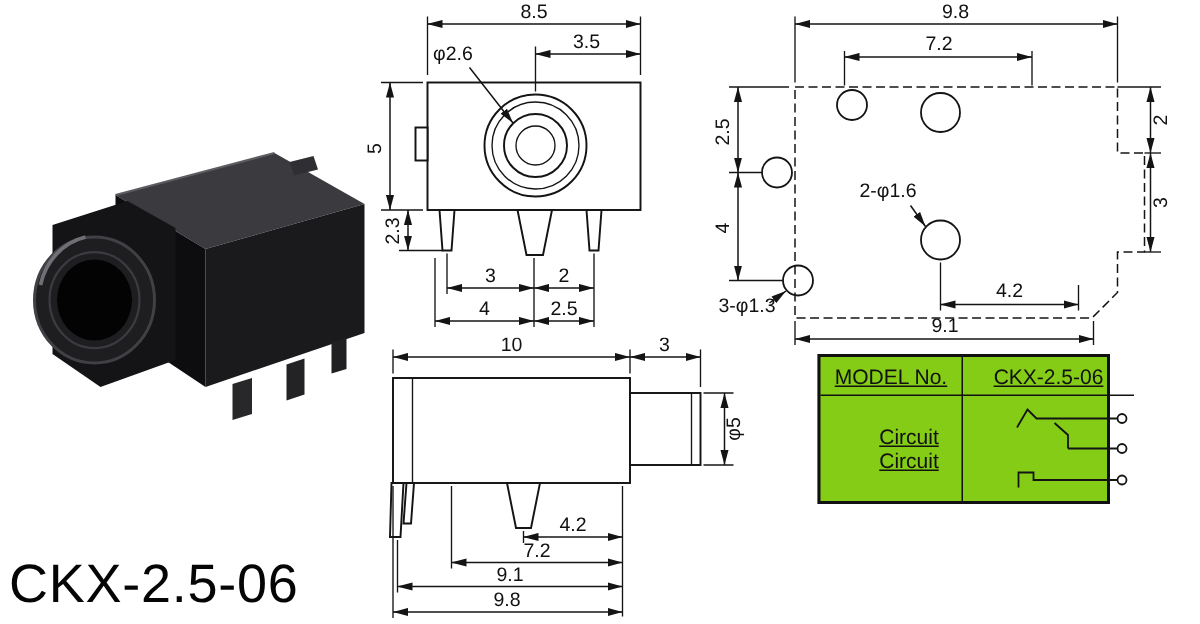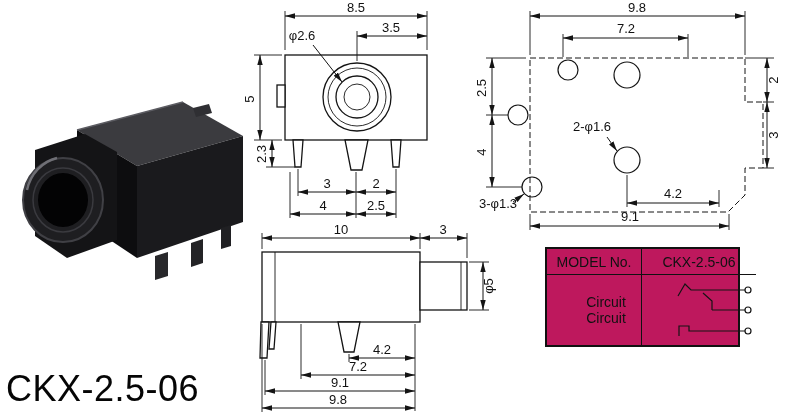--- a/index.html
+++ b/index.html
@@ -7,23 +7,23 @@
     width:800px;height:416px;background:#ffffff;position:relative;overflow:hidden;
     font-family:"Liberation Sans",sans-serif;color:#111;
   }
   .view{position:absolute;}
   svg text{font-family:"Liberation Sans",sans-serif;font-size:13px;fill:#111;text-anchor:middle;}
   .dim{stroke:#141414;stroke-width:1;fill:none;}
   .thin{stroke:#141414;stroke-width:0.9;fill:none;}
   .part{stroke:#141414;stroke-width:1.3;fill:#ffffff;}
   .dashed{stroke:#141414;stroke-width:1;fill:none;stroke-dasharray:6 3;}
   #spec-table{
-    position:absolute;left:545px;top:247px;width:191px;
+    position:absolute;left:545px;top:236px;width:191px;
     border:2px solid #111;display:grid;
-    grid-template-columns:95px 1fr;grid-template-rows:26px 70px;background:#be185d;
+    grid-template-columns:95px 1fr;grid-template-rows:26px 70px;background:#84cc16;text-decoration:underline;
   }
   #spec-table>div{
     border-right:1.5px solid #111;border-bottom:1.5px solid #111;
     display:flex;align-items:center;justify-content:center;
     font-size:14px;text-align:center;
   }
   #spec-table>div:nth-child(2n){border-right:none;}
   #spec-table>div:nth-child(n+3){border-bottom:none;margin-left:24px;}
   .two-line{flex-direction:column;line-height:1.15;font-size:15px;}
   #footer-title{

